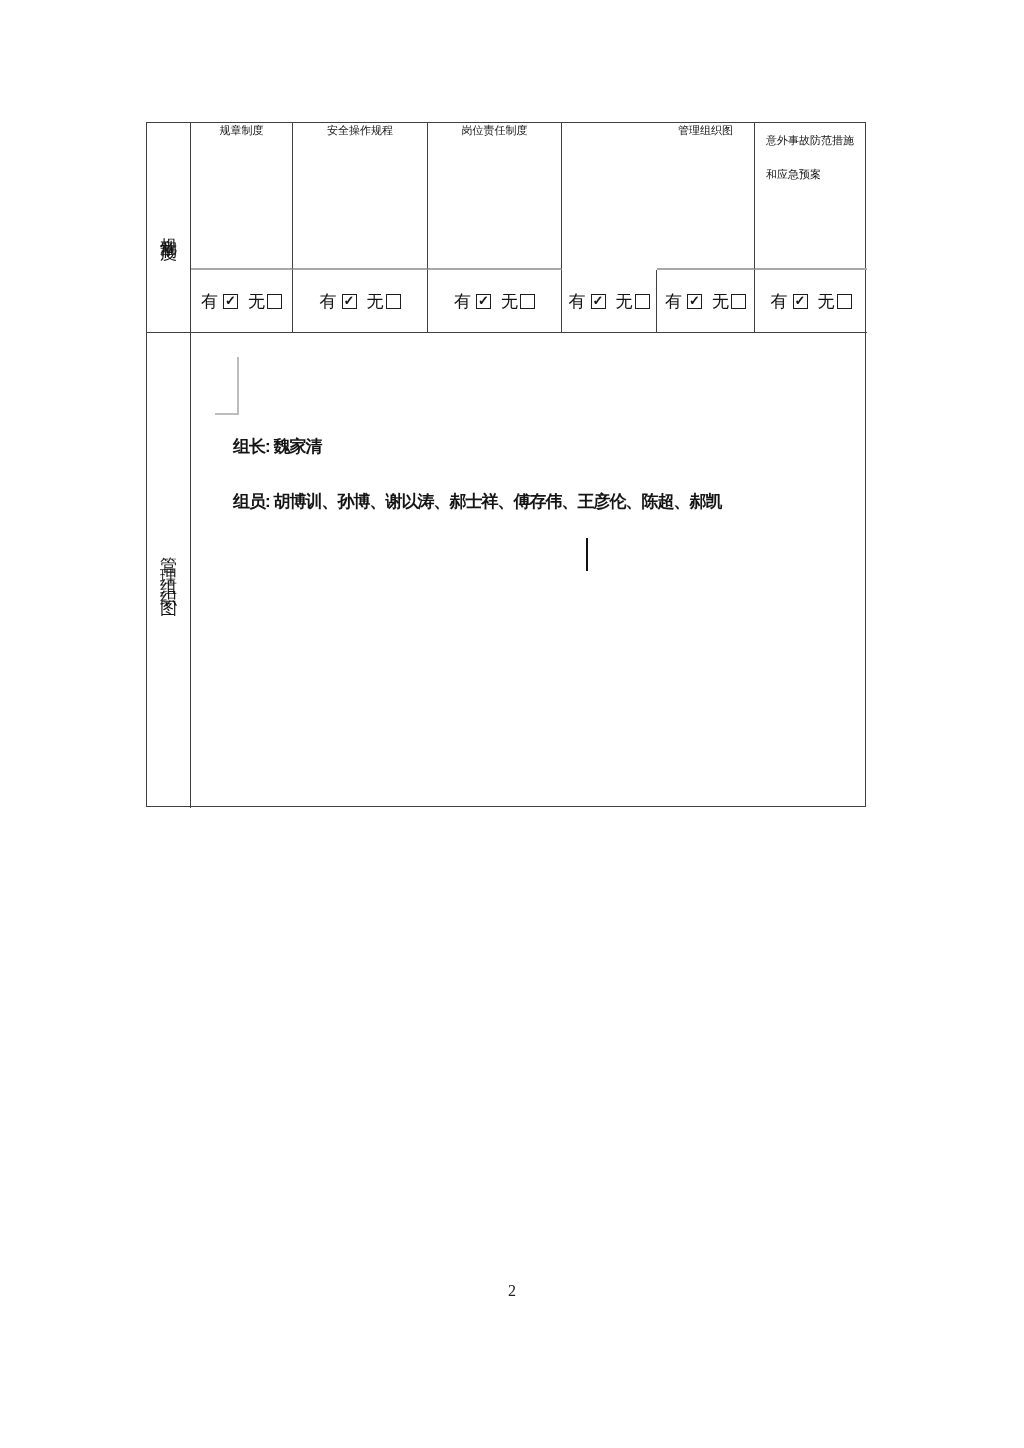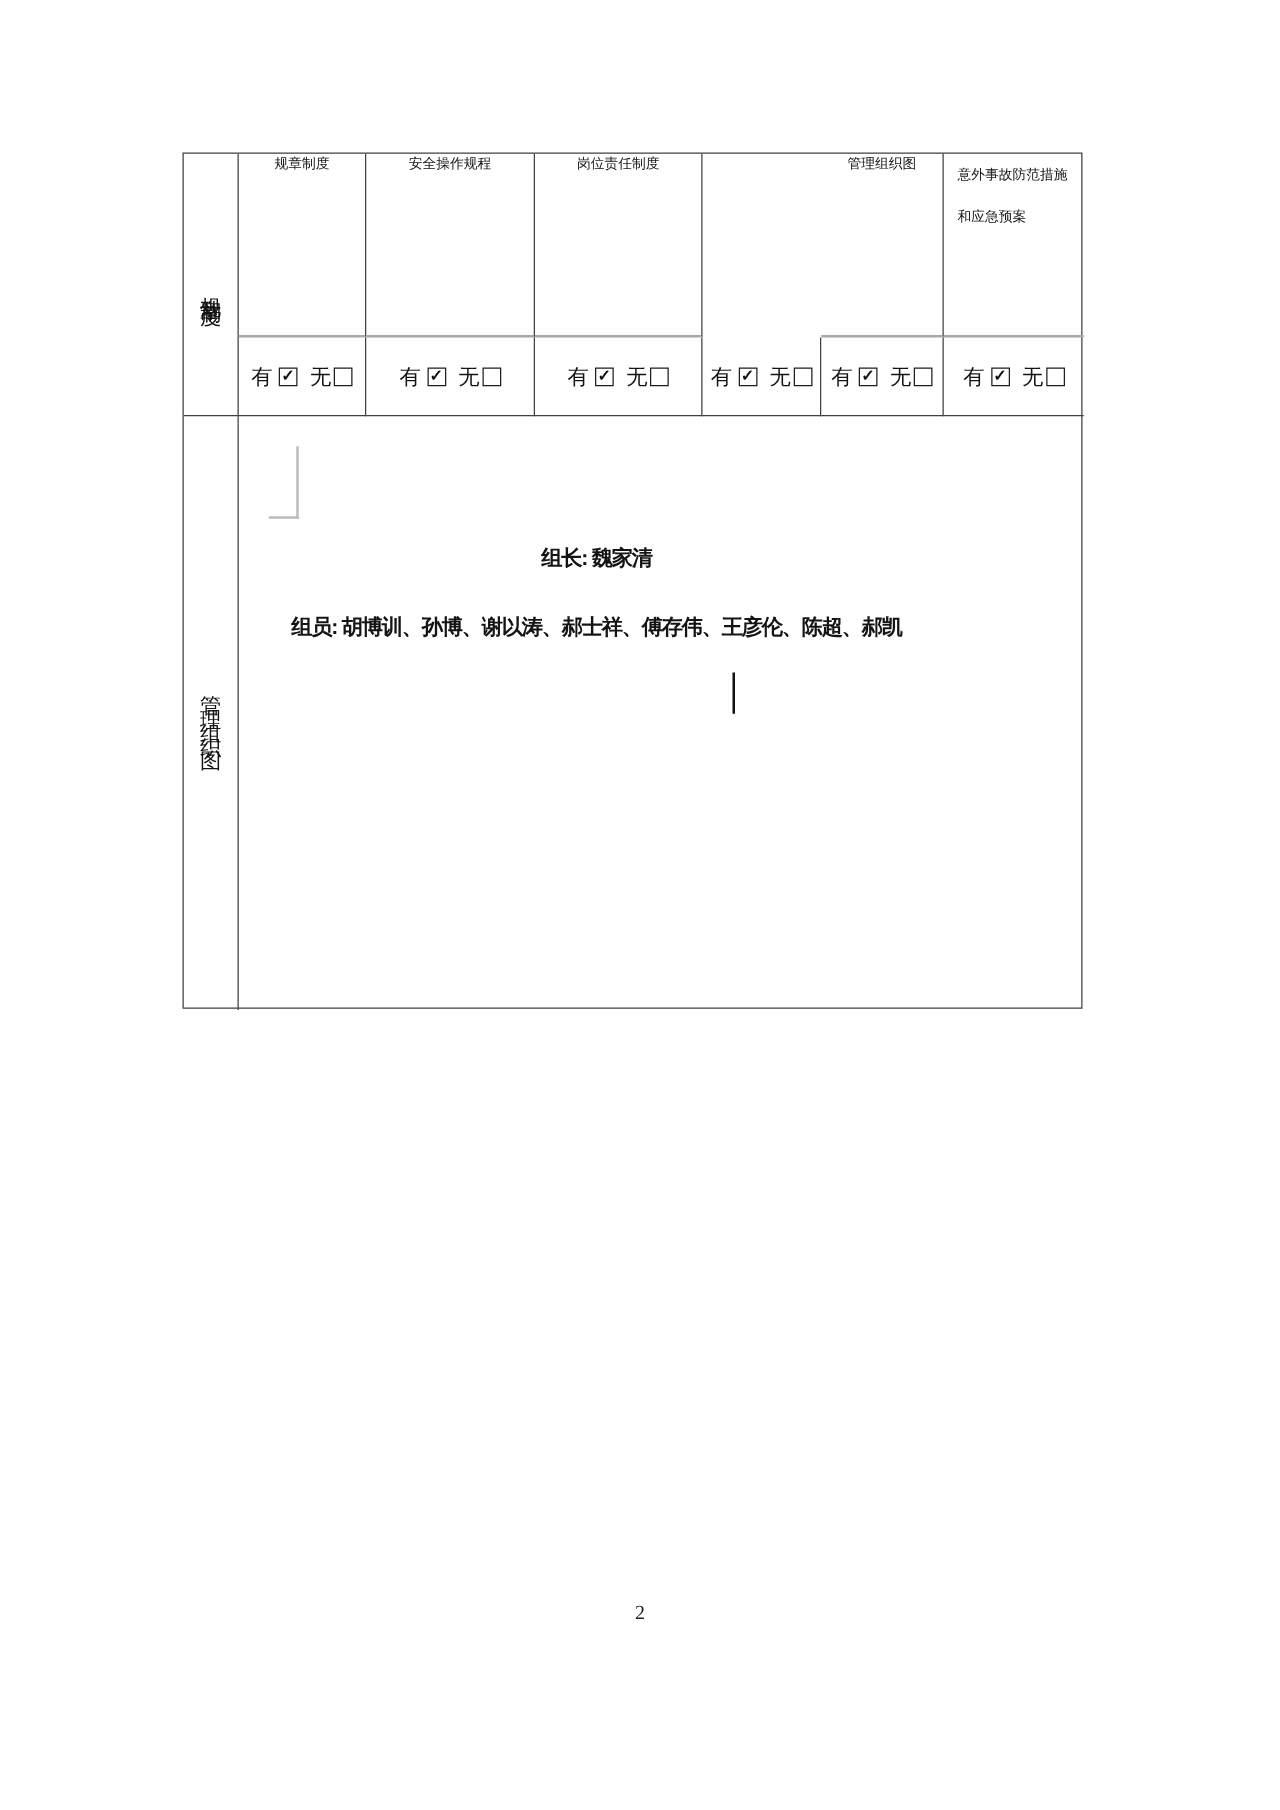--- a/index.html
+++ b/index.html
@@ -76,21 +76,20 @@
     background: #ffffff;
   }
   .cb-none-label { margin-left: 10px; }
 
   
   .content-cell {
     grid-column: 2 / span 6;
     grid-row: 3;
     position: relative;
     overflow: hidden;
-    text-align: center;
   }
   .corner-mark {
     position: absolute;
     left: 24px; top: 24px;
     width: 24px; height: 58px;
     border-right: 2px solid #bdbdbd;
     border-bottom: 2px solid #bdbdbd;
   }
   .org-lines {
     position: absolute;

